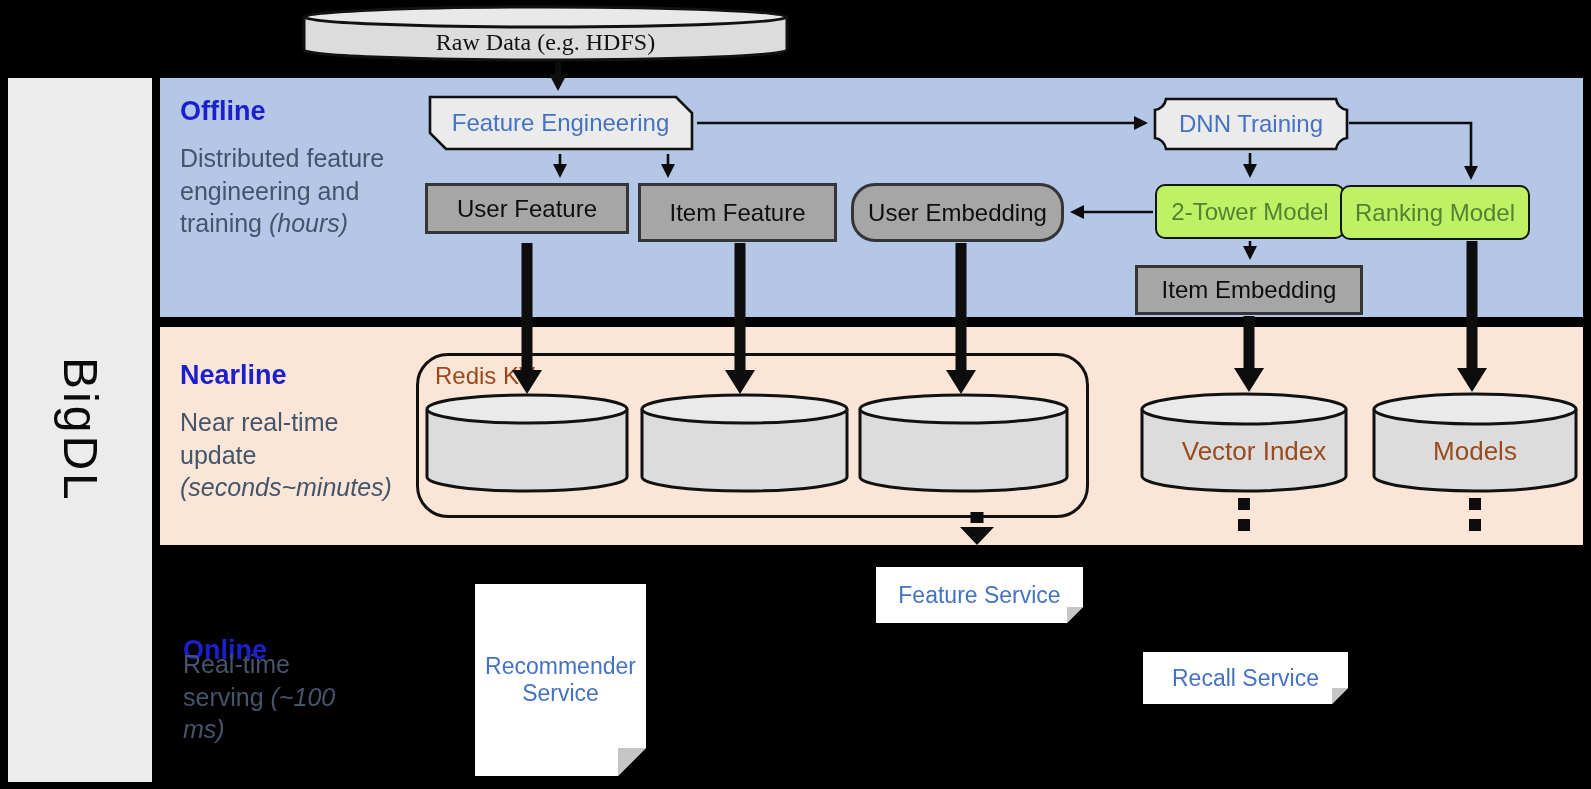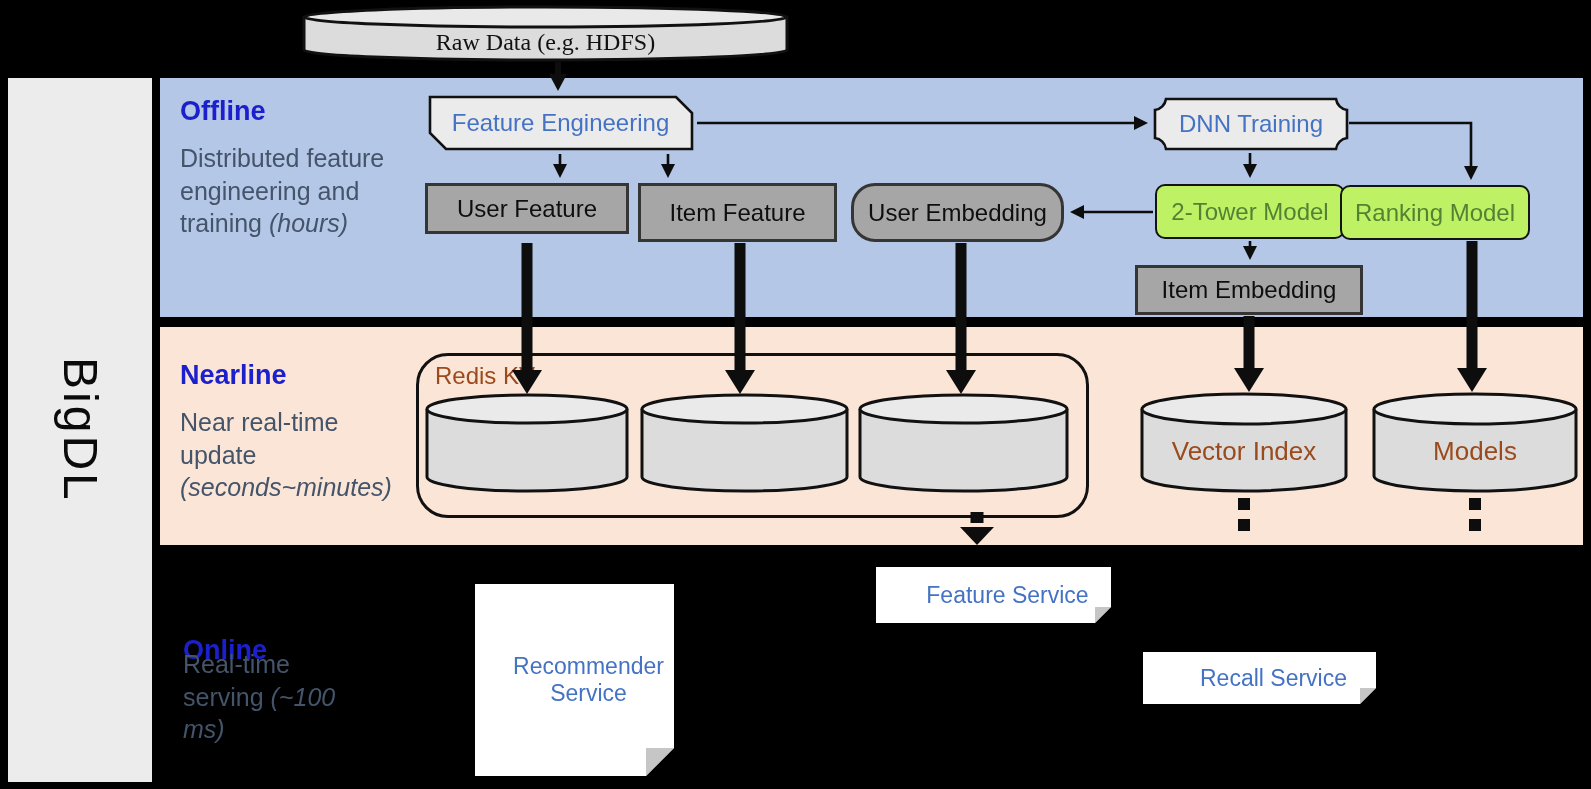--- a/index.html
+++ b/index.html
@@ -42,21 +42,21 @@
   .cyl svg{position:absolute;inset:0;}
   .cyl-label{position:absolute;left:0;right:0;display:flex;justify-content:center;}
 
   
   .doc{position:absolute;background:#fff;color:#4472c4;display:flex;align-items:center;
        justify-content:center;text-align:center;--f:16px;
        clip-path:polygon(0 0,100% 0,100% calc(100% - var(--f)),calc(100% - var(--f)) 100%,0 100%);}
   .doc::after{content:"";position:absolute;right:0;bottom:0;width:0;height:0;
        border-style:solid;border-width:var(--f) var(--f) 0 0;
        border-color:#c6c6c6 transparent transparent transparent;}
-  .svc{font-size:23px;padding-left:28px;}
+  .svc{font-size:23px;}
 
   .overlay{position:absolute;left:0;top:0;pointer-events:none;}
 </style>
 </head>
 <body>
 
 <div class="stage">
 
   <div class="band band-offline"></div>
   <div class="band band-nearline"></div>
@@ -141,21 +141,21 @@
       <ellipse cx="104.5" cy="16" rx="102.5" ry="14" fill="#eaeaea" stroke="#111" stroke-width="3"></ellipse>
     </svg>
   </div>
   <div class="cyl" style="left:858px;top:393px;width:211px;height:100px;">
     <svg width="211" height="100" viewBox="0 0 211 100">
       <path d="M2,16 L2,84 A103.5,14 0 0 0 209,84 L209,16" fill="#dcdcdc" stroke="#111" stroke-width="3"></path>
       <ellipse cx="105.5" cy="16" rx="103.5" ry="14" fill="#eaeaea" stroke="#111" stroke-width="3"></ellipse>
     </svg>
   </div>
 
-  <div class="cyl" style="left:1140px;top:392px;width:208px;height:101px;">
+  <div class="cyl" style="left:1140px;top:392px;width:208px;height:101px;padding-left:20px;">
     <svg width="208" height="101" viewBox="0 0 208 101">
       <path d="M2,17 L2,84 A102,15 0 0 0 206,84 L206,17" fill="#dcdcdc" stroke="#111" stroke-width="3"></path>
       <ellipse cx="104" cy="17" rx="102" ry="15" fill="#eaeaea" stroke="#111" stroke-width="3"></ellipse>
     </svg>
     <div class="cyl-label brown-text" style="top:44px;font-size:26px;">Vector Index</div>
   </div>
   <div class="cyl" style="left:1372px;top:392px;width:206px;height:101px;">
     <svg width="206" height="101" viewBox="0 0 206 101">
       <path d="M2,17 L2,84 A101,15 0 0 0 204,84 L204,17" fill="#dcdcdc" stroke="#111" stroke-width="3"></path>
       <ellipse cx="103" cy="17" rx="101" ry="15" fill="#eaeaea" stroke="#111" stroke-width="3"></ellipse>

